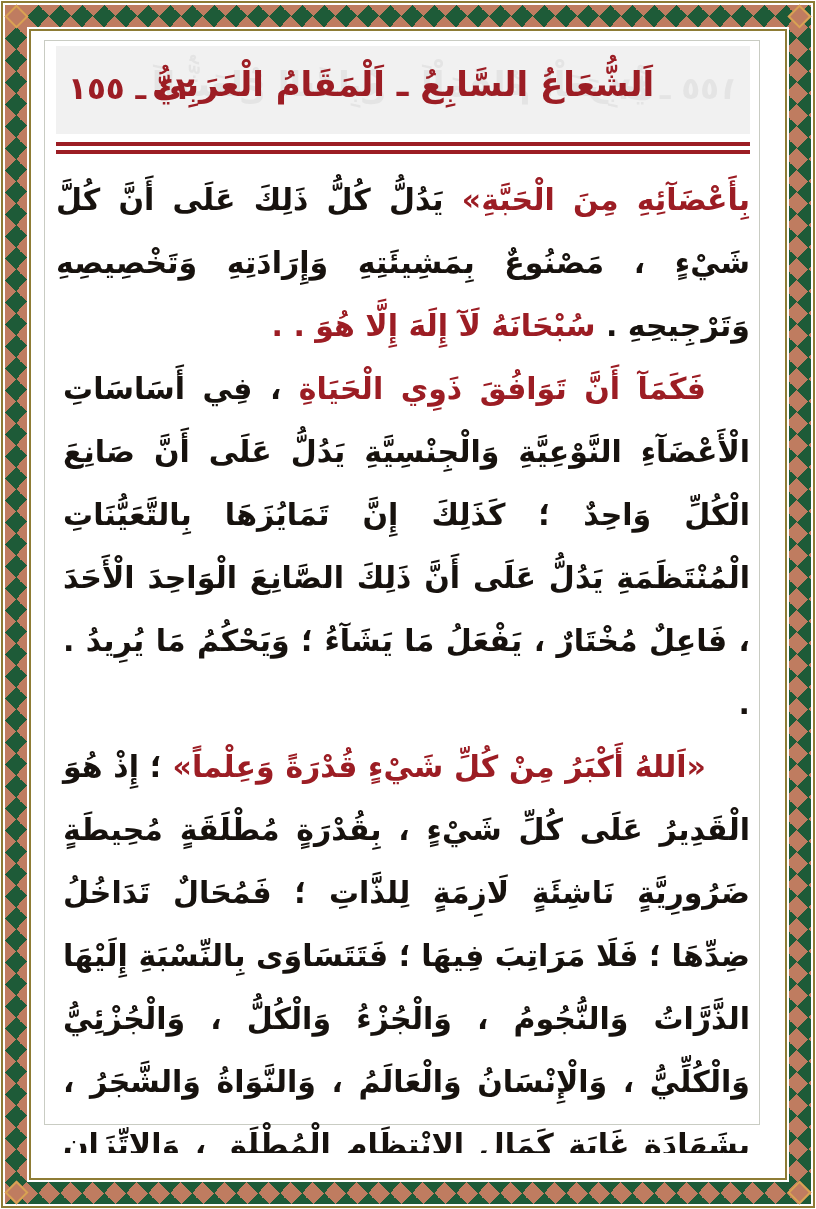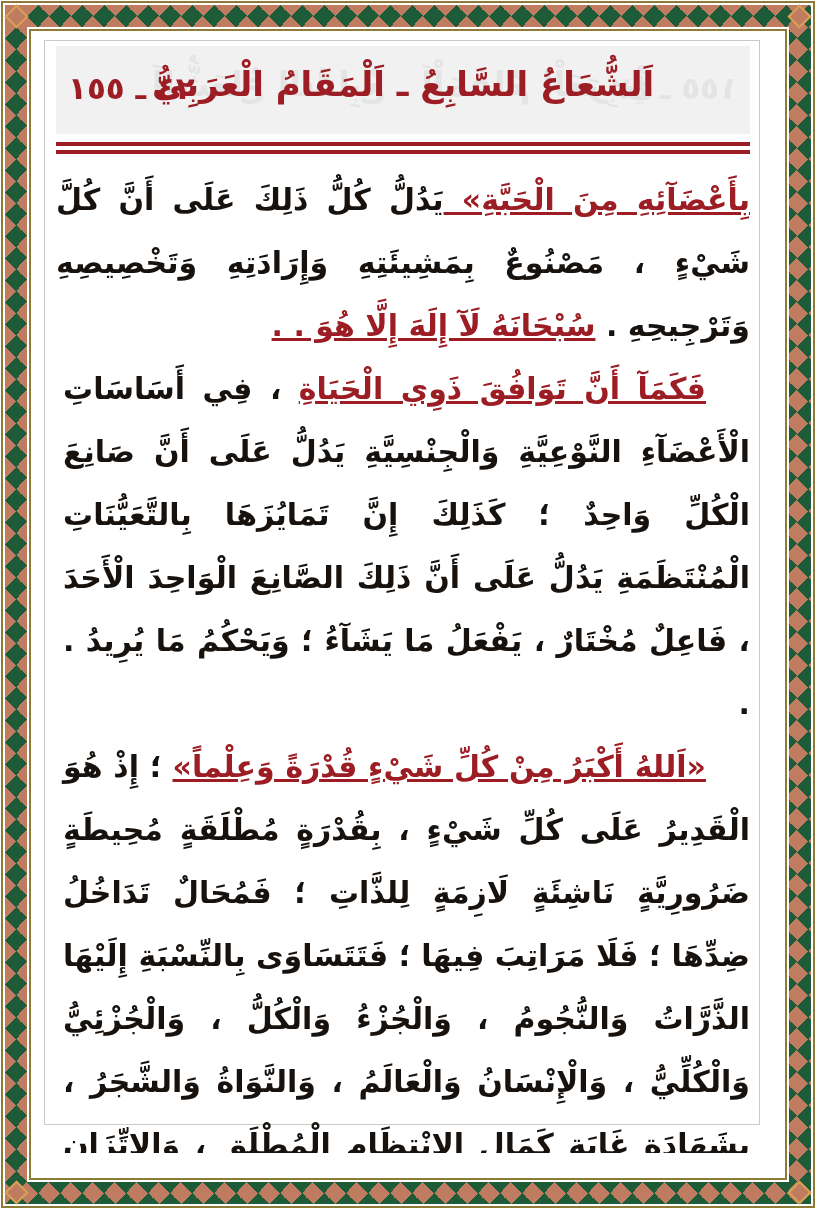--- a/index.html
+++ b/index.html
@@ -29,21 +29,21 @@
   .header-title{font-size:34px;font-weight:bold;color:var(--red);letter-spacing:1px;}
   .header-ghost .header-title{color:inherit;}
   .header-nums{position:absolute;left:6px;top:6px;font-size:31px;font-weight:bold;color:var(--red);}
   .header-ghost .header-nums{color:inherit;}
   .double-rule{height:4px;border-top:4px solid var(--red);border-bottom:4px solid var(--red);
                margin-top:8px;}
   .body-text{margin-top:14px;font-size:30px;line-height:63px;font-weight:bold;
              color:var(--ink);text-align:justify;}
   .body-text p{margin:0;}
   .body-text p.indent{text-indent:44px;margin-left:7px;}
-  .seg-red{color:var(--red);text-decoration:underline;}
+  .seg-red{color:var(--red);}
   .seg-black{color:var(--ink);}
 </style>
 </head>
 <body>
 
 <div class="page" lang="ar">
   <div class="olive-outer"></div>
   <div class="band"></div>
   <div class="band-cover"></div>
   <div class="olive-inner"></div>

